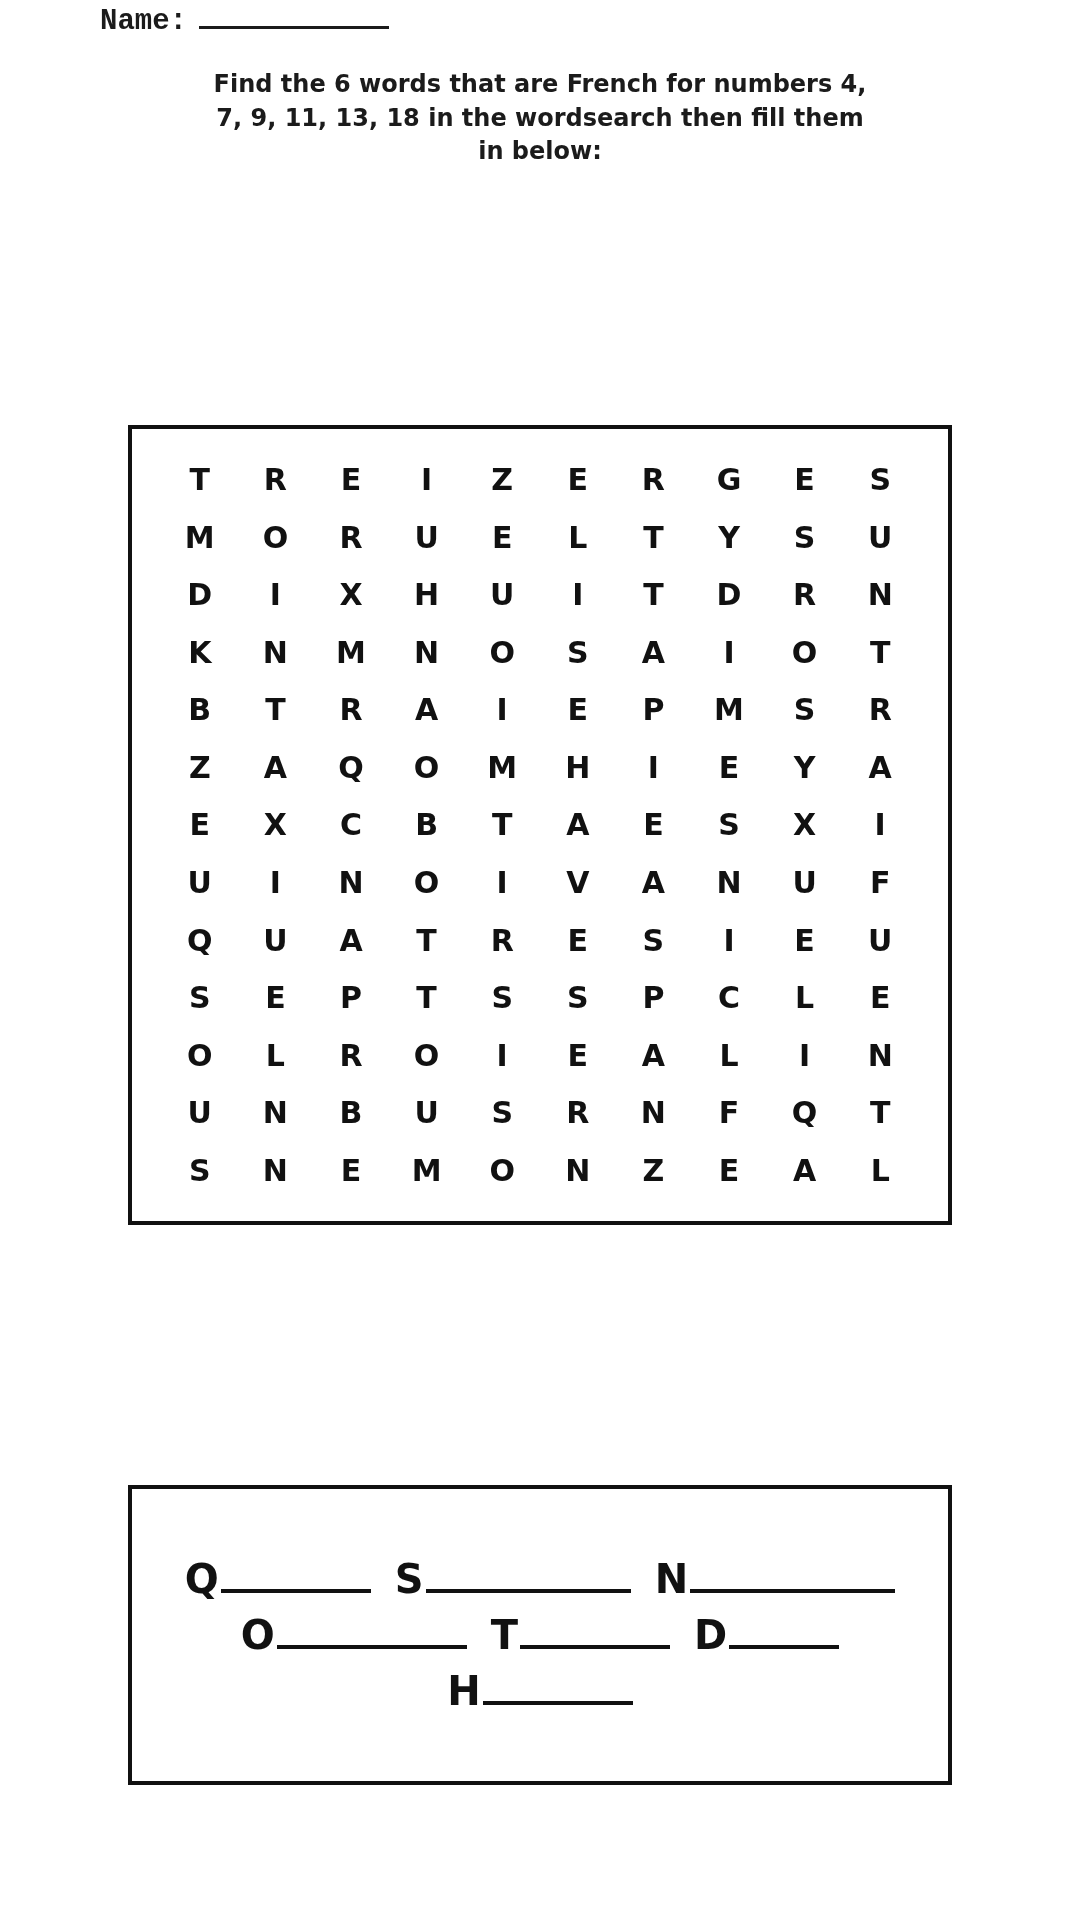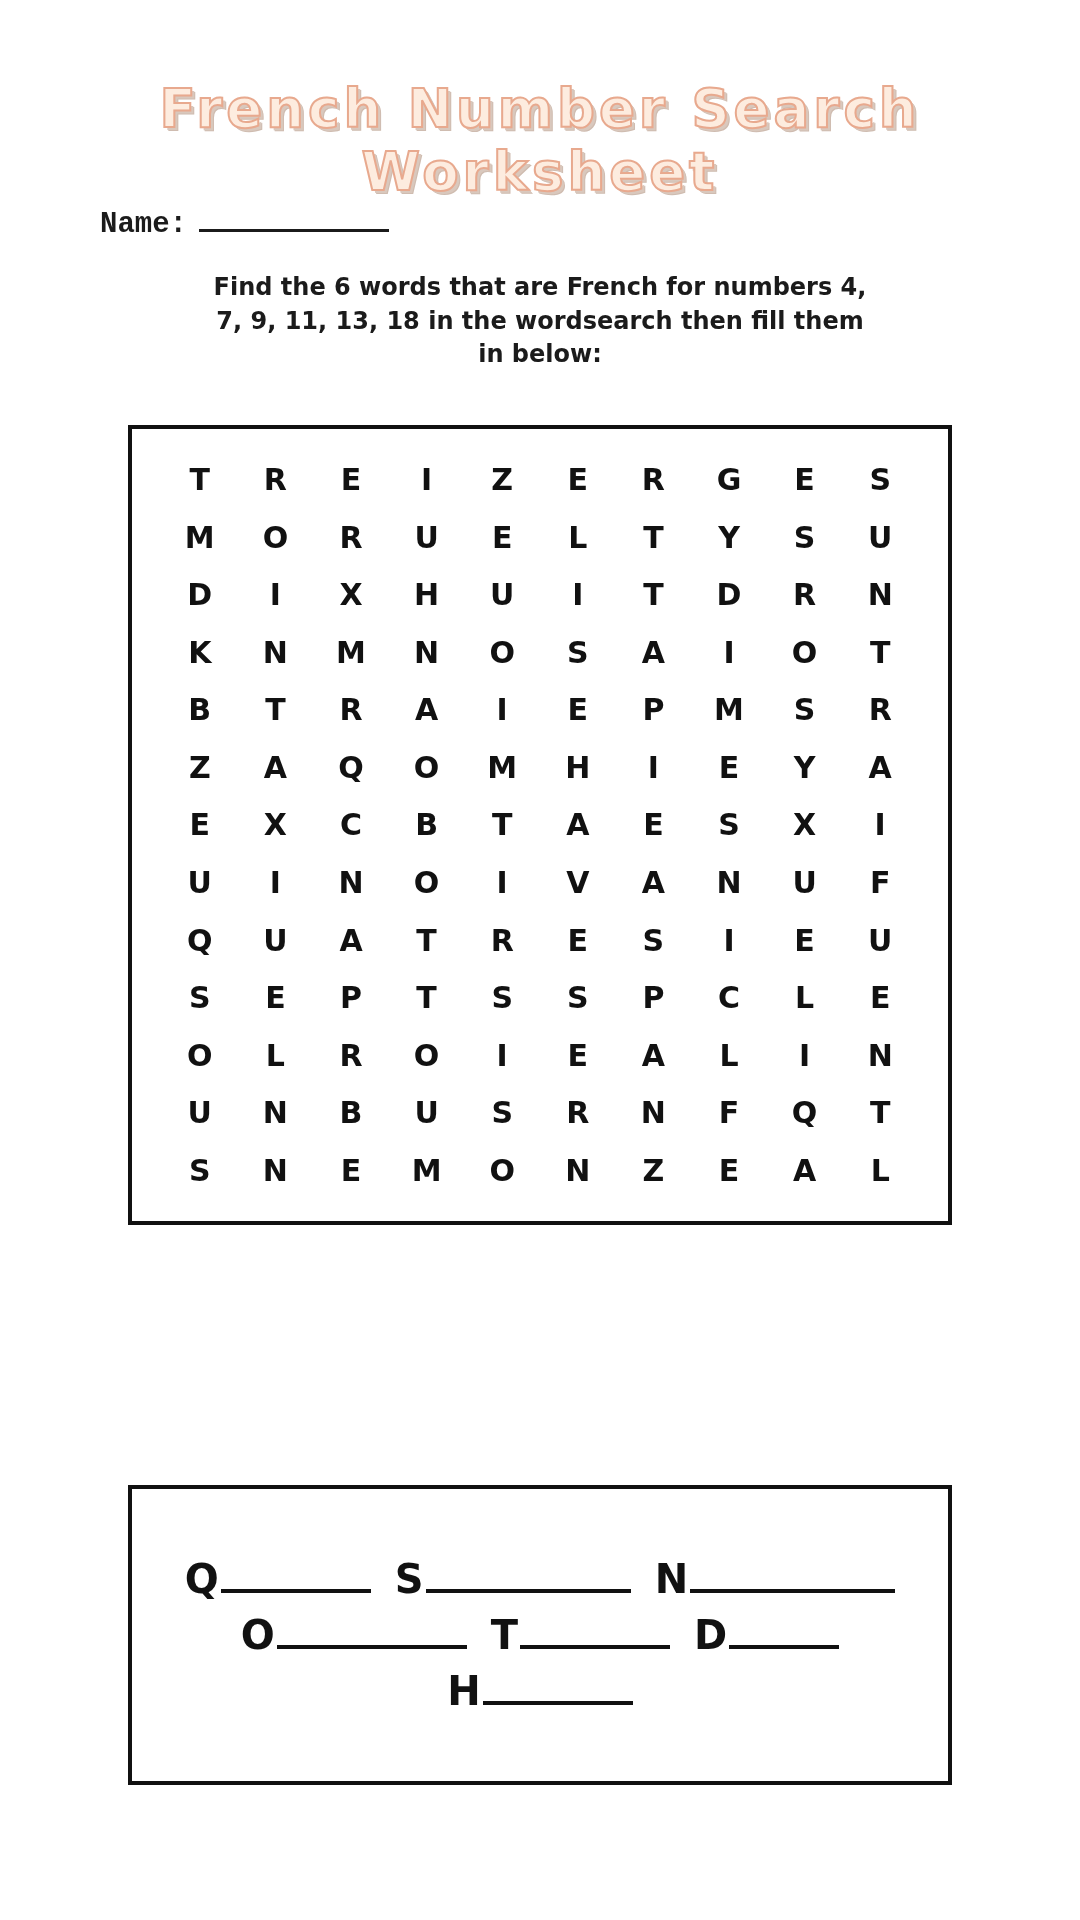--- a/index.html
+++ b/index.html
@@ -139,24 +139,20 @@
   .w-sm  { width: 110px; }
   .w-md  { width: 150px; }
   .w-lg  { width: 190px; }
   .w-xl  { width: 205px; }
 </style>
 </head>
 <body>
 
 <div class="page">
 
-  <div class="title-block">
-    <div class="title-line">French Number Search</div>
-    <div class="title-line">Worksheet</div>
-  </div>
 
   <div class="name-row">
     <span>Name:</span>
     <span class="name-blank"></span>
   </div>
 
   <div class="instructions">Find the 6 words that are French for numbers 4, 7, 9, 11, 13, 18 in the wordsearch then fill them in below:</div>
 
   <div class="grid-box">
     <div class="grid" id="grid">

